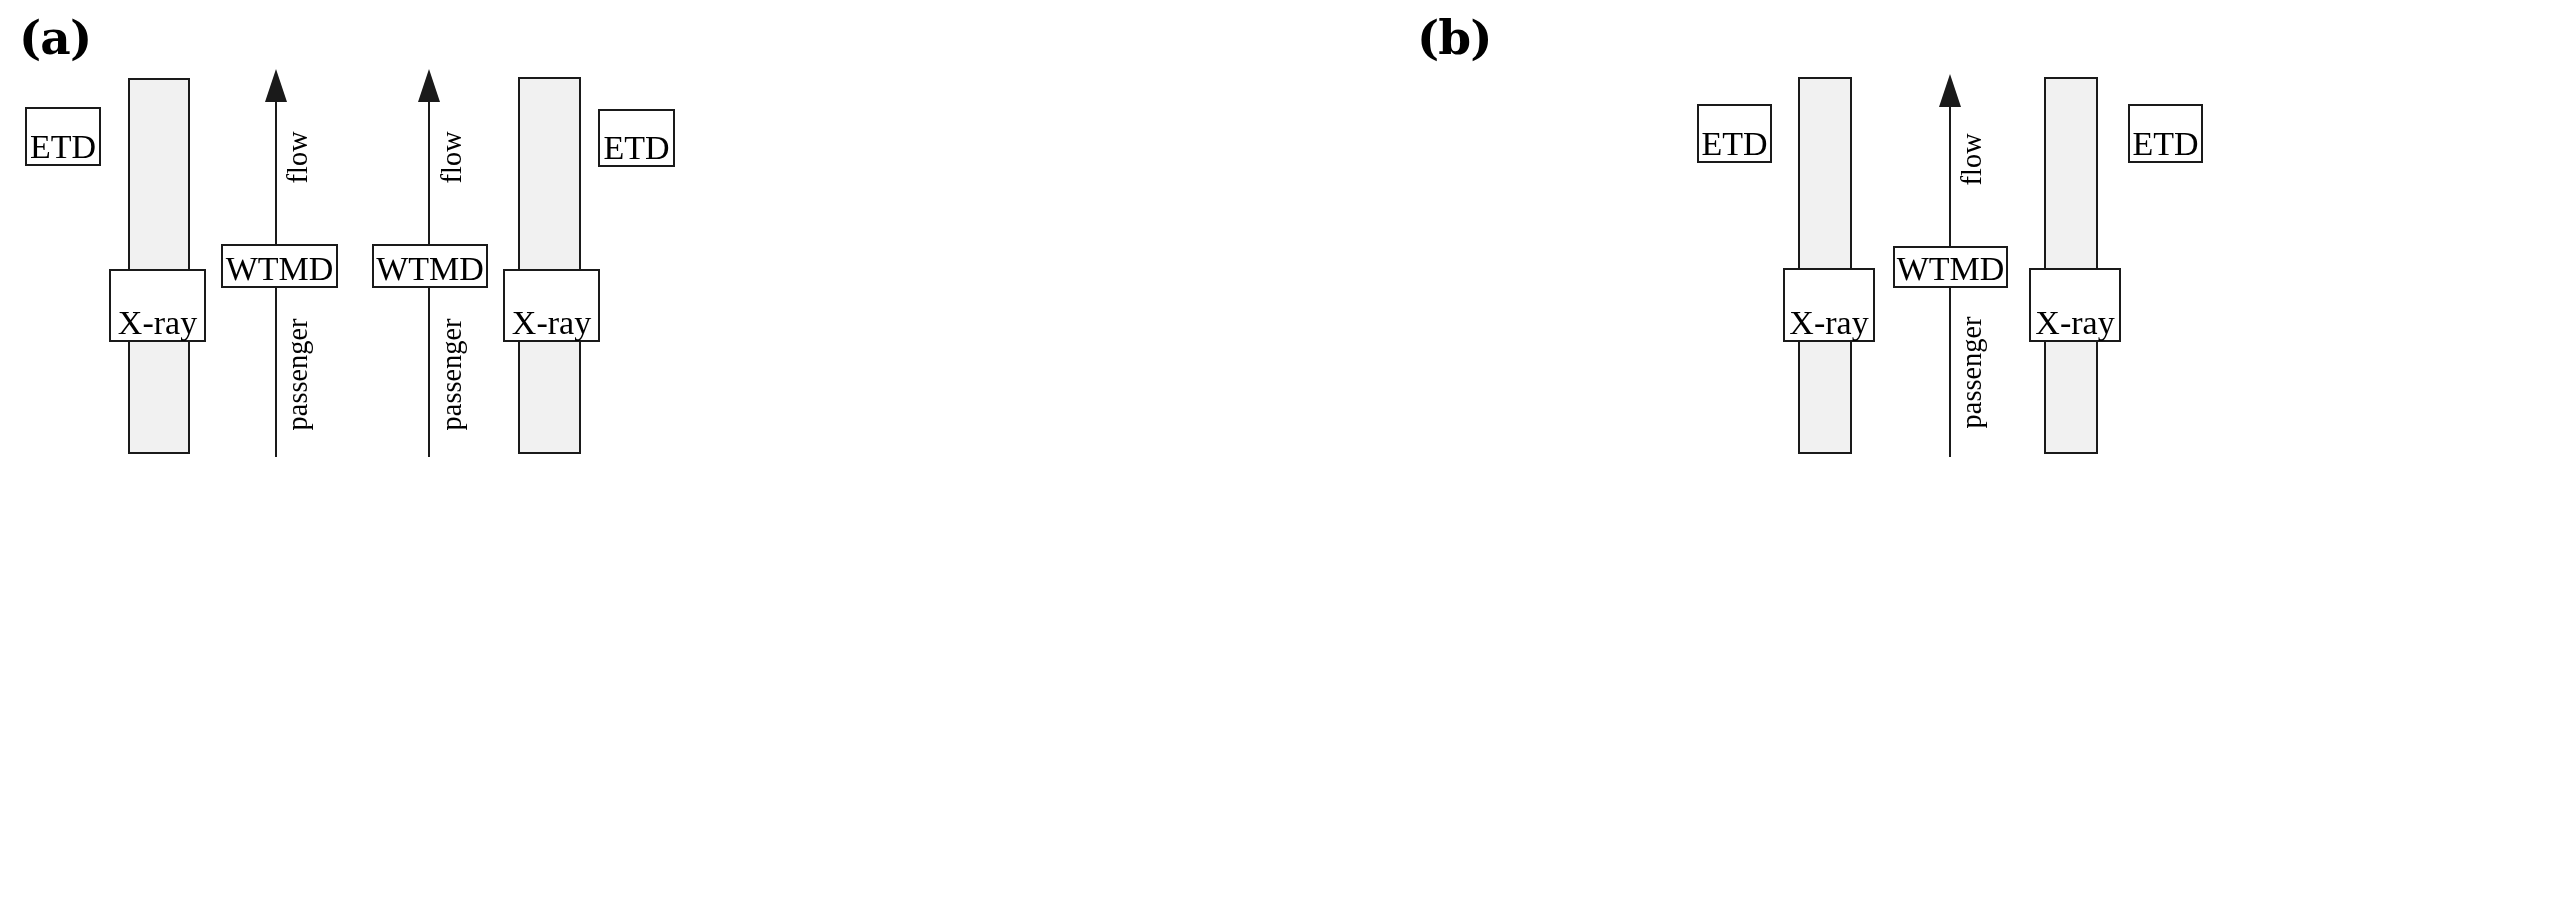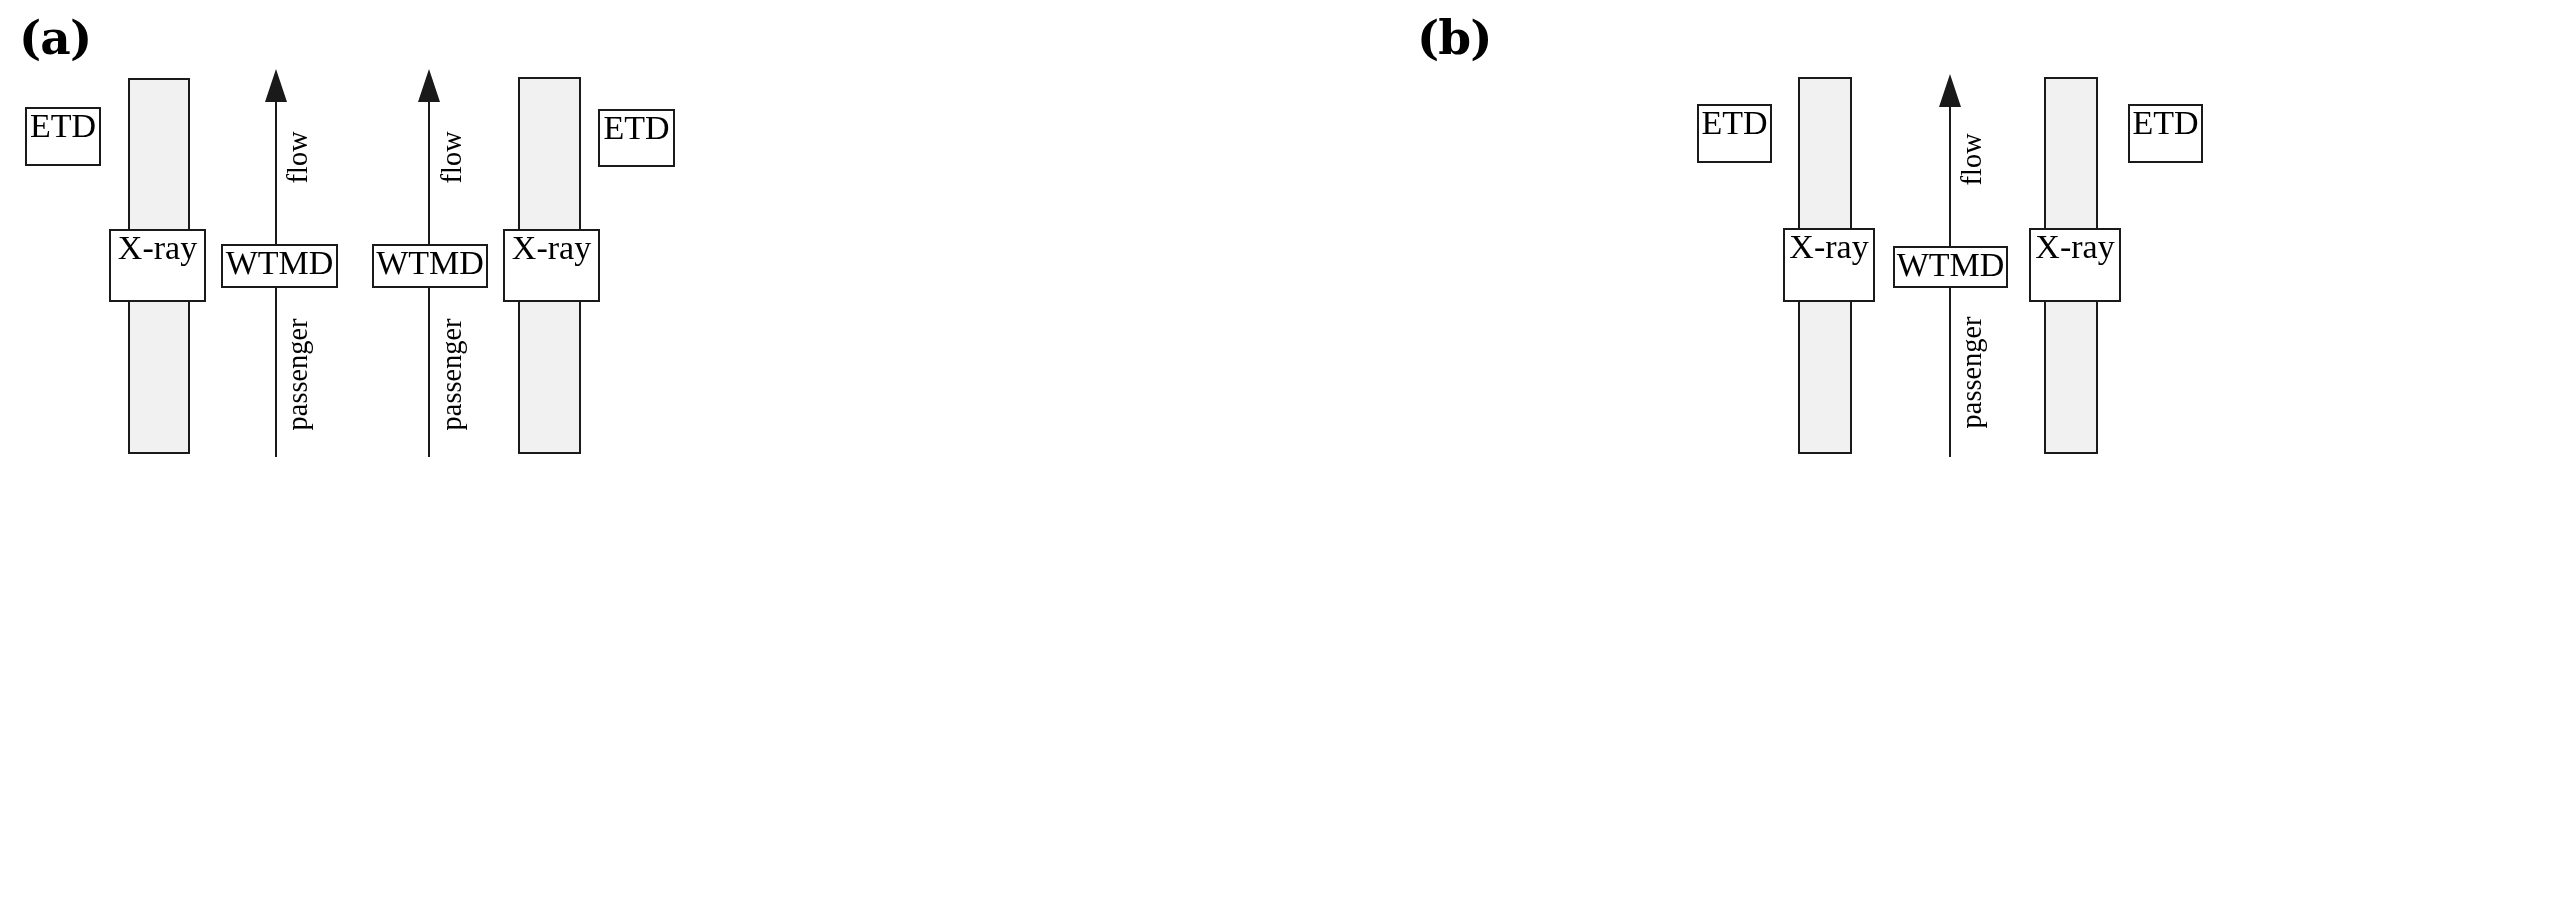--- a/index.html
+++ b/index.html
@@ -52,33 +52,33 @@
     box-sizing: border-box;
   }
 
   
   .box {
     position: absolute;
     background: #ffffff;
     border: 2.6px solid #1a1a1a;
     box-sizing: border-box;
     display: flex;
-    align-items: flex-start;
+    align-items: flex-end;
     justify-content: center;
     color: #000000;
     white-space: nowrap;
   }
   .box-label {
     font-family: "Liberation Serif", "DejaVu Serif", serif;
     font-size: 34px;
     line-height: 1;
     color: #000000;
   }
   .box.etd   { z-index: 4; }
-  .box.xray  { z-index: 6; }
+  .box.xray  { z-index: 6; margin-top: 40px; }
   .box.wtmd  { z-index: 6; }
 
   
   .lane {
     position: absolute;
     z-index: 3;
   }
   .lane .stem {
     position: absolute;
     left: 50%;

